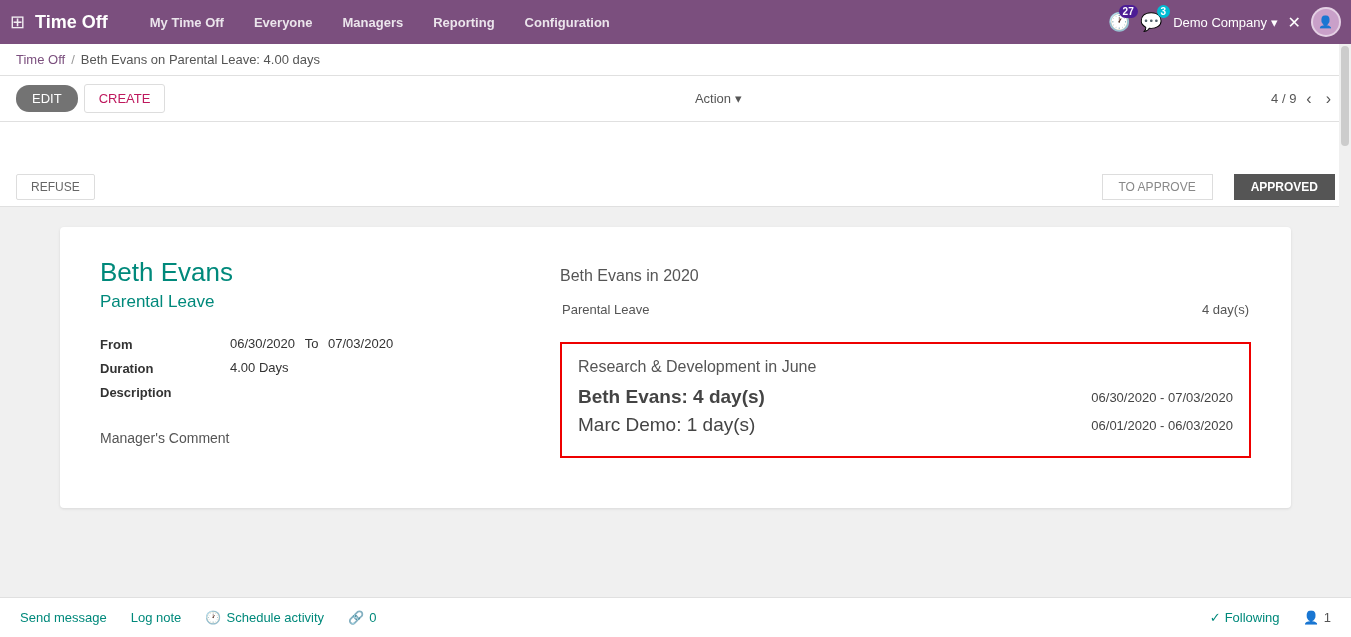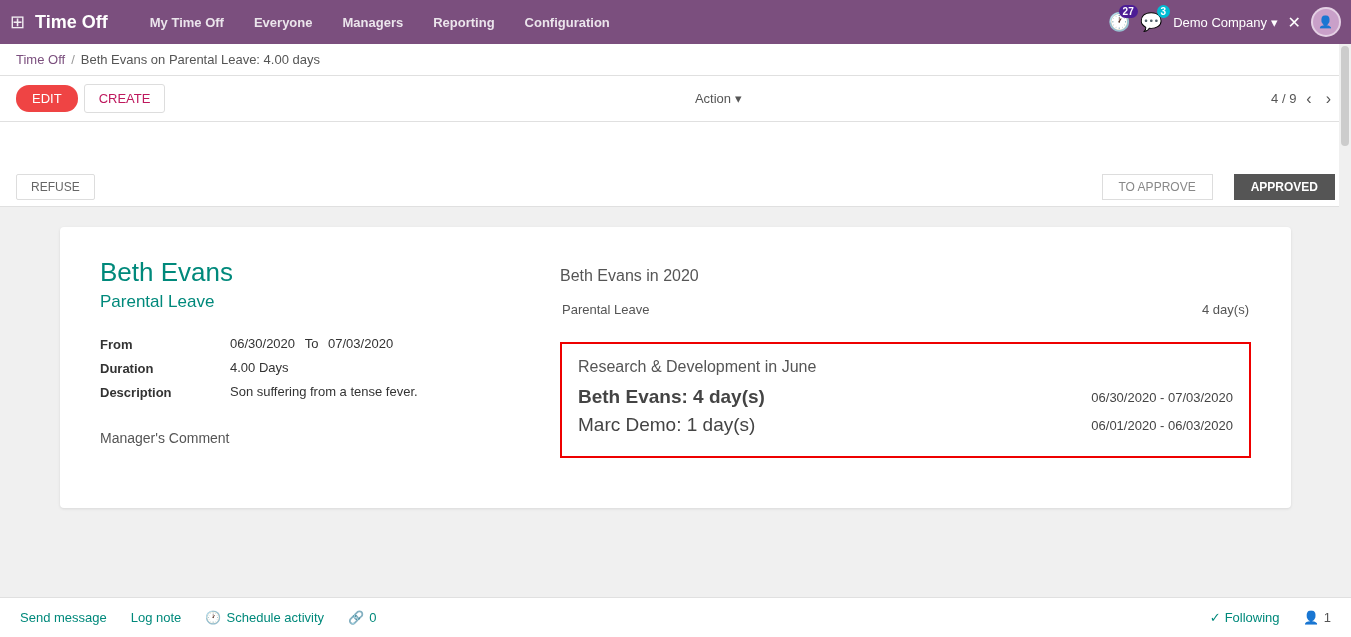--- a/index.html
+++ b/index.html
@@ -103,21 +103,21 @@
     
     .toolbar {
       background: white;
       padding: 8px 16px;
       display: flex;
       align-items: center;
       border-bottom: 1px solid #e0e0e0;
       gap: 6px;
     }
     .btn-edit {
-      background: #ef4444;
+      background: #737373;
       color: white;
       border: none;
       padding: 6px 16px;
       border-radius: 13px;
       font-size: 13px;
       cursor: pointer;
       font-weight: 500;
     }
     .btn-create {
       background: white;
@@ -412,21 +412,20 @@
         <div class="record-fields">
           <span class="field-label">From</span>
           <span class="field-value">
             <span>06/30/2020</span>
             <span style="margin: 0 6px;"> To </span>
             <span>07/03/2020</span>
           </span>
           <span class="field-label">Duration</span>
           <span class="field-value">4.00 Days</span>
           <span class="field-label">Description</span>
-          <span class="field-value">Son suffering from a tense fever.</span>
         </div>
         <div class="managers-comment">Manager's Comment</div>
       </div>
       <div class="record-right">
         <div class="summary-title">Beth Evans in 2020</div>
         <table class="summary-table">
           <tbody>
               <tr>
             <td>Parental Leave</td>
             <td>4 day(s)</td>

